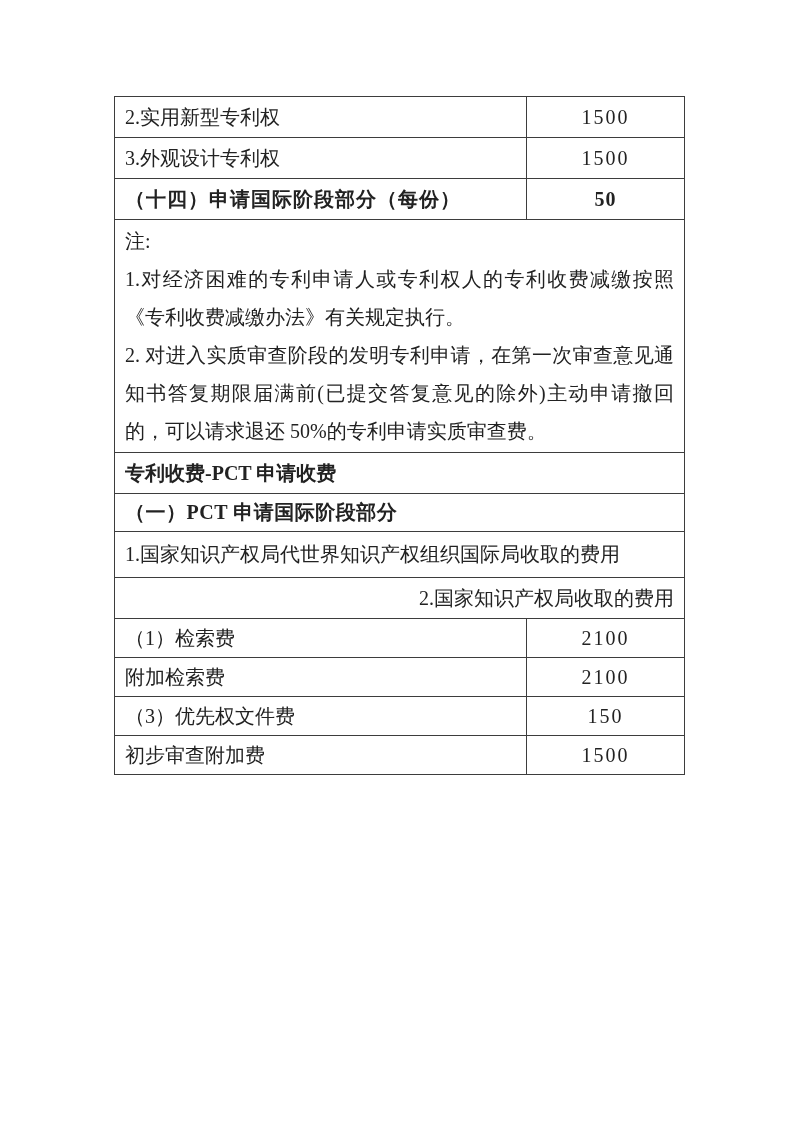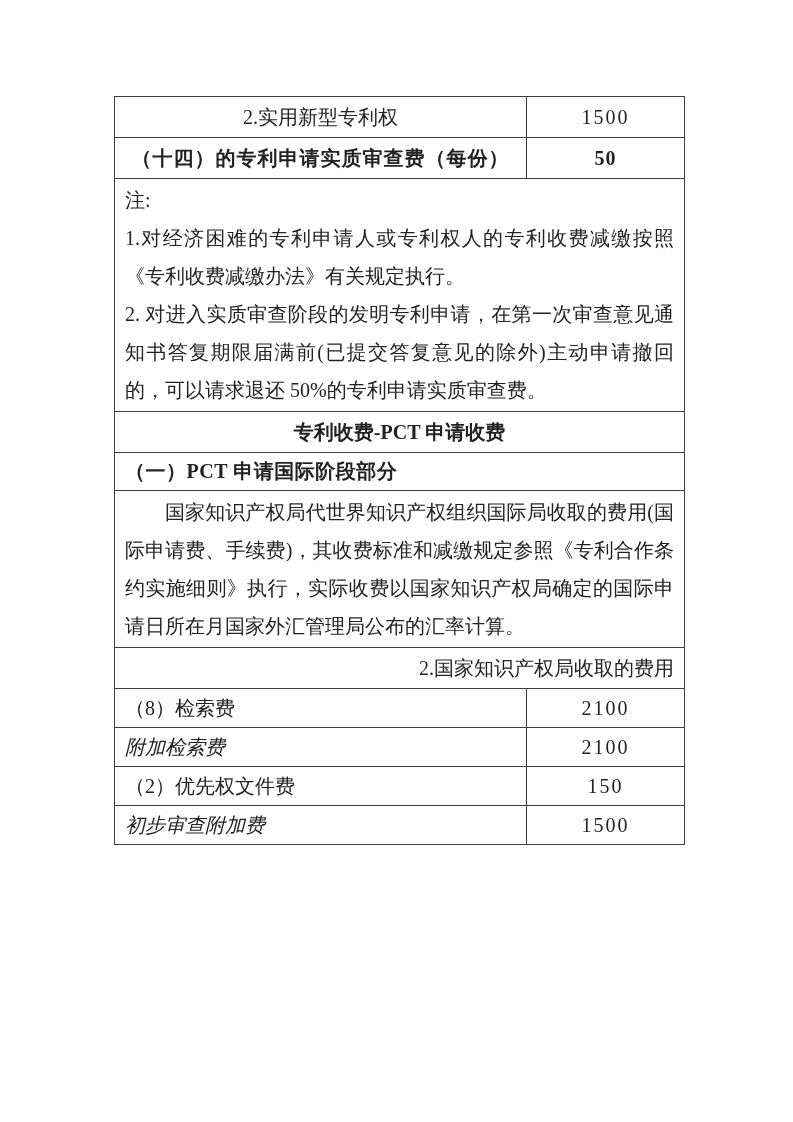--- a/index.html
+++ b/index.html
@@ -24,104 +24,106 @@
     border: 1.5px solid #3d3d3d;
     font-size: 20px;
     vertical-align: middle;
     padding: 2px 10px;
     overflow: hidden;
   }
   col.c-label { width: 412px; }
   col.c-value { width: 158px; }
   td.label-cell { text-align: left; }
   td.value-cell { text-align: center; letter-spacing: 2px; font-size: 19px; }
-  tr.row-top td { height: 36px; text-align: center; }
+  tr.row-top td { height: 36px; }
   tr.row-fee td { height: 34px; }
   tr.bold-row td { font-weight: bold; letter-spacing: 1px; }
   td.notes-cell {
     padding: 8px 14px 48px 14px;
     text-align: justify;
     line-height: 38px;
   }
   td.title-cell {
     height: 36px;
-    text-align: center;
+    text-align: left;
     font-weight: bold;
     font-size: 21px;
   }
   td.part-cell {
     height: 33px;
     font-weight: bold;
     font-size: 20px;
     letter-spacing: 0.5px;
   }
   td.h1-cell { height: 41px; }
   td.para-cell {
     padding: 6px 14px 10px 14px;
     text-align: justify;
     line-height: 38px;
   }
   td.h2-cell { height: 36px; text-align: right; }
-  .indent-label { padding-left: 30px; font-style: italic; }
+  .indent-label { padding-left: 30px; }
   .note-line { text-align: justify; }
   .para-text { text-indent: 40px; }
 </style>
 </head>
 <body>
 
 <div class="page">
   <table class="doc-table">
     <colgroup>
         <col class="c-label">
         <col class="c-value">
       </colgroup>
 
     <tbody>
         <tr class="row-top">
       <td class="label-cell">2.实用新型专利权</td>
       <td class="value-cell">1500</td>
     </tr>
+    <tr class="row-top">
+      <td class="label-cell">3.外观设计专利权</td>
+      <td class="value-cell">1500</td>
+    </tr>
     <tr class="row-top bold-row">
-      <td class="label-cell">（十四）的专利申请实质审查费（每份）</td>
+      <td class="label-cell">（十四）申请国际阶段部分（每份）</td>
       <td class="value-cell">50</td>
     </tr>
 
     <tr>
       <td class="notes-cell" colspan="2">
         <div class="note-line">注:</div>
         <div class="note-line">1.对经济困难的专利申请人或专利权人的专利收费减缴按照《专利收费减缴办法》有关规定执行。</div>
         <div class="note-line">2. 对进入实质审查阶段的发明专利申请，在第一次审查意见通知书答复期限届满前(已提交答复意见的除外)主动申请撤回的，可以请求退还 50%的专利申请实质审查费。</div>
       </td>
     </tr>
 
     <tr>
       <td class="title-cell" colspan="2">专利收费-PCT 申请收费</td>
     </tr>
     <tr>
       <td class="part-cell" colspan="2">（一）PCT 申请国际阶段部分</td>
     </tr>
     <tr>
-      <td class="para-cell" colspan="2">
-        <div class="para-text">国家知识产权局代世界知识产权组织国际局收取的费用(国际申请费、手续费)，其收费标准和减缴规定参照《专利合作条约实施细则》执行，实际收费以国家知识产权局确定的国际申请日所在月国家外汇管理局公布的汇率计算。</div>
-      </td>
+      <td class="h1-cell" colspan="2">1.国家知识产权局代世界知识产权组织国际局收取的费用</td>
     </tr>
     <tr>
       <td class="h2-cell" colspan="2">2.国家知识产权局收取的费用</td>
     </tr>
 
     <tr class="row-fee">
-      <td class="label-cell">（8）检索费</td>
+      <td class="label-cell">（1）检索费</td>
       <td class="value-cell">2100</td>
     </tr>
     <tr class="row-fee">
       <td class="label-cell indent-label">附加检索费</td>
       <td class="value-cell">2100</td>
     </tr>
     <tr class="row-fee">
-      <td class="label-cell">（2）优先权文件费</td>
+      <td class="label-cell">（3）优先权文件费</td>
       <td class="value-cell">150</td>
     </tr>
     <tr class="row-fee">
       <td class="label-cell indent-label">初步审查附加费</td>
       <td class="value-cell">1500</td>
     </tr>
   </tbody>
     </table>
 </div>
 

